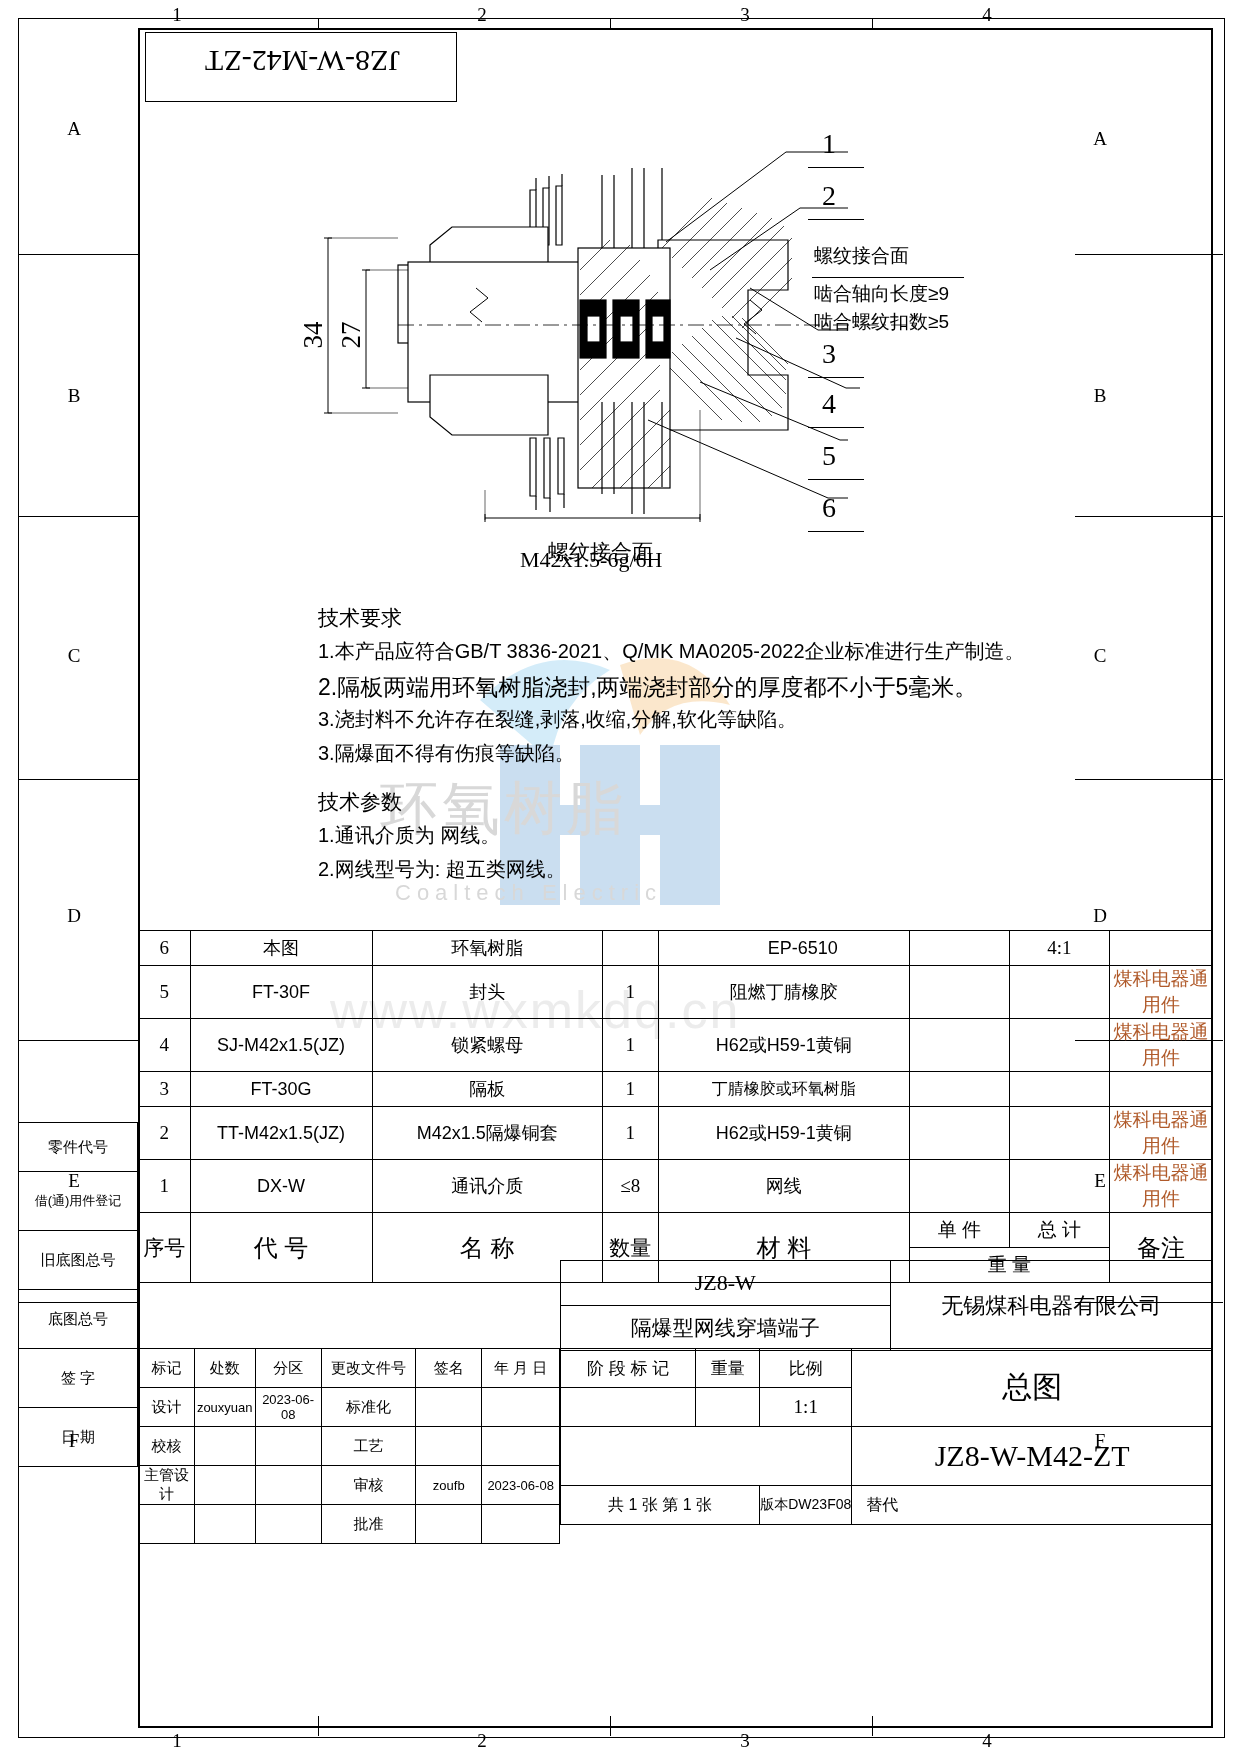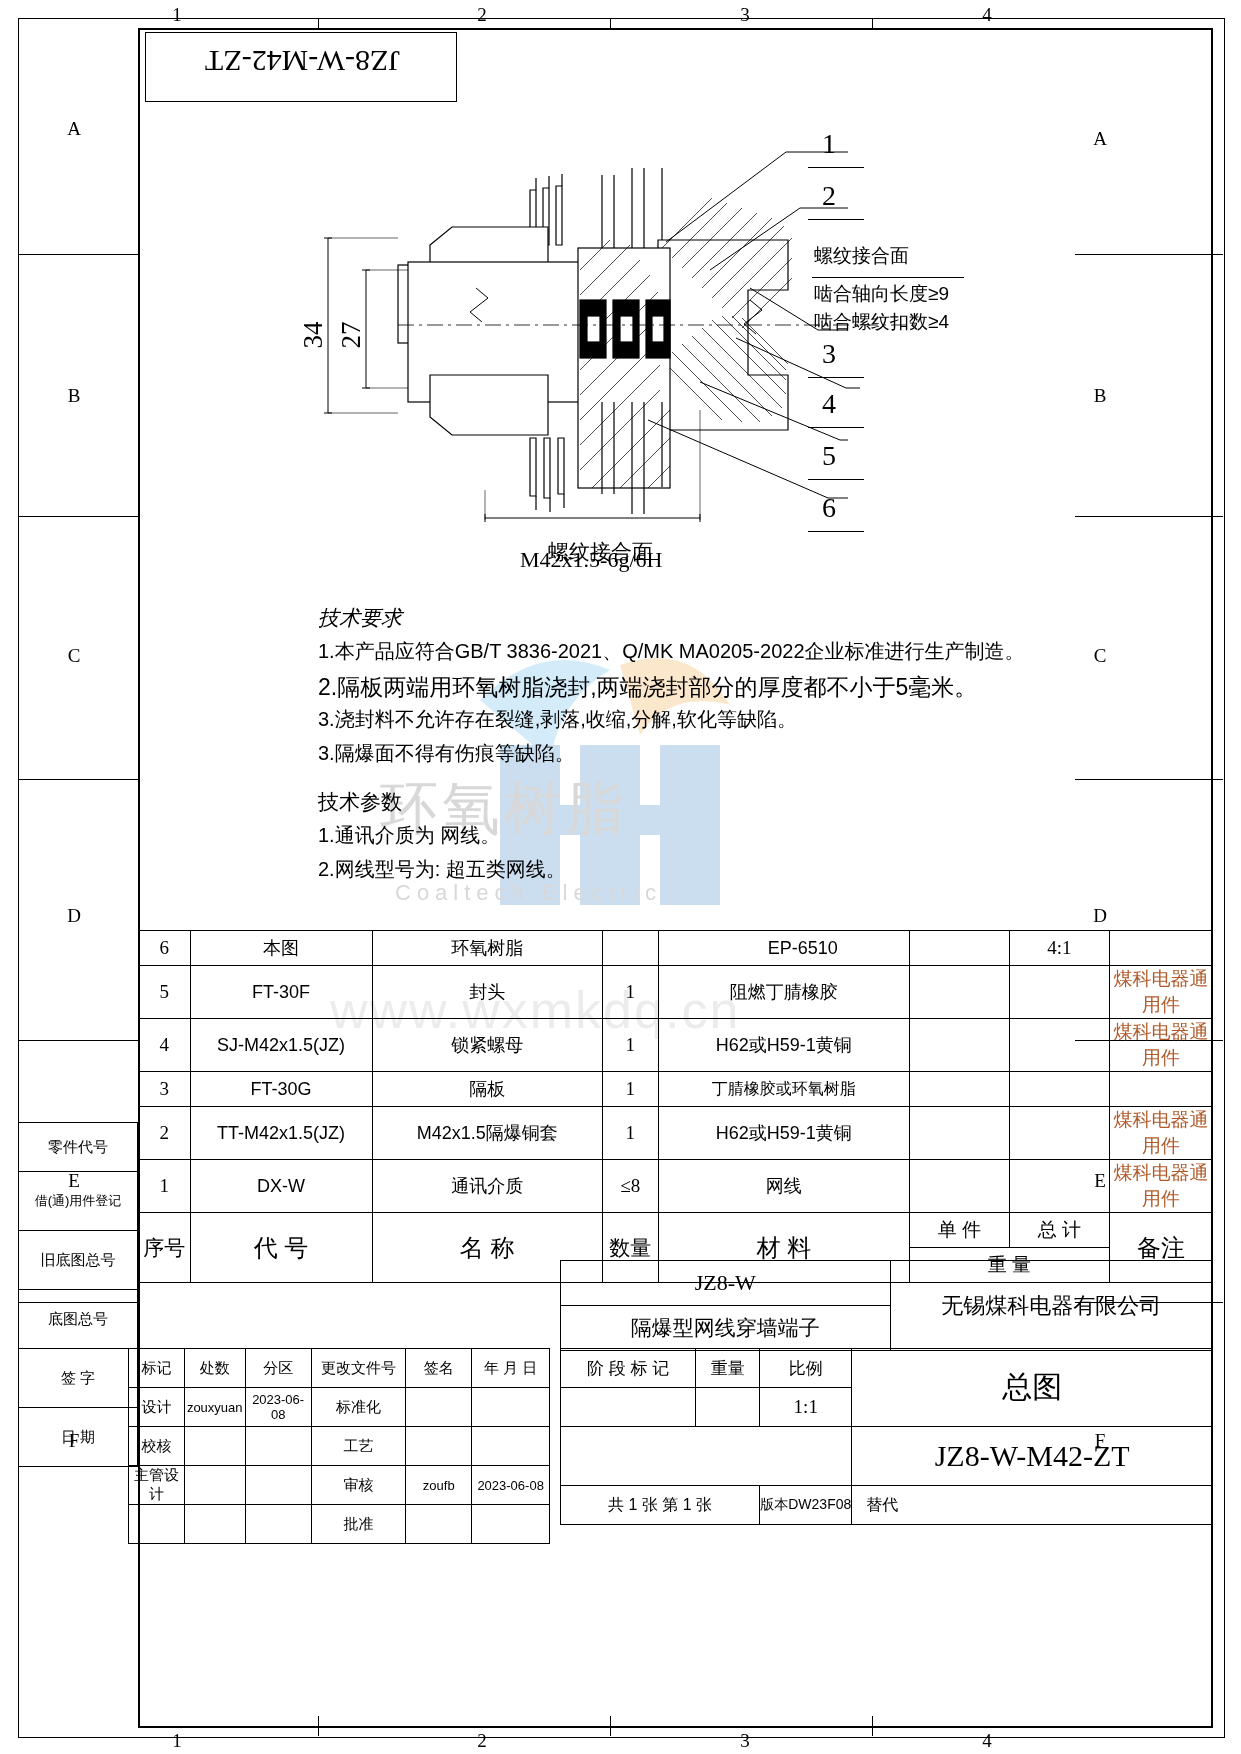--- a/index.html
+++ b/index.html
@@ -187,26 +187,26 @@
   <div class="txt" style="left:822px;top:388px;font-size:28px;">4</div>
   <div class="hline" style="left:808px;top:427px;width:56px;"></div>
   <div class="txt" style="left:822px;top:440px;font-size:28px;">5</div>
   <div class="hline" style="left:808px;top:479px;width:56px;"></div>
   <div class="txt" style="left:822px;top:492px;font-size:28px;">6</div>
   <div class="hline" style="left:808px;top:531px;width:56px;"></div>
 
   <div class="txt cn" style="left:814px;top:243px;font-size:19px;">螺纹接合面</div>
   <div class="txt cn" style="left:814px;top:281px;font-size:19px;">啮合轴向长度≥9</div>
   <div class="hline" style="left:812px;top:277px;width:152px;"></div>
-  <div class="txt cn" style="left:814px;top:309px;font-size:19px;">啮合螺纹扣数≥4</div>
+  <div class="txt cn" style="left:814px;top:309px;font-size:19px;">啮合螺纹扣数≥5</div>
 
   <div class="txt" style="left:520px;top:508px;font-size:22px;margin-top:39px;">M42x1.5-6g/6H</div>
   <div class="txt cn" style="left:548px;top:538px;font-size:21px;">螺纹接合面</div>
 
-  <div class="txt cn" style="left:318px;top:604px;font-size:21px;font-style:italic;">技术要求</div>
+  <div class="txt cn" style="left:318px;top:604px;font-size:21px;">技术要求</div>
   <div class="txt cn" style="left:318px;top:638px;font-size:20px;">1.本产品应符合GB/T 3836-2021、Q/MK MA0205-2022企业标准进行生产制造。</div>
   <div class="txt cn" style="left:318px;top:672px;font-size:23px;">2.隔板两端用环氧树脂浇封,两端浇封部分的厚度都不小于5毫米。</div>
   <div class="txt cn" style="left:318px;top:706px;font-size:20px;">3.浇封料不允许存在裂缝,剥落,收缩,分解,软化等缺陷。</div>
   <div class="txt cn" style="left:318px;top:740px;font-size:20px;">3.隔爆面不得有伤痕等缺陷。</div>
 
   <div class="txt cn" style="left:318px;top:788px;font-size:21px;">技术参数</div>
   <div class="txt cn" style="left:318px;top:822px;font-size:20px;">1.通讯介质为 网线。</div>
   <div class="txt cn" style="left:318px;top:856px;font-size:20px;">2.网线型号为: 超五类网线。</div>
 
   <table class="bom" style="left:138px;top:930px;width:1075px;">
@@ -315,21 +315,21 @@
         <tr>
       <td style="width:330px;height:44px;font-size:22px;font-family:'Liberation Serif',serif;">JZ8-W</td>
       <td rowspan="2" style="width:323px;font-size:22px;">无锡煤科电器有限公司</td>
     </tr>
     <tr>
       <td style="height:44px;font-size:21px;">隔爆型网线穿墙端子</td>
     </tr>
   </tbody>
     </table>
 
-  <table class="tb" style="left:128px;top:1348px;width:422px;border-radius:19px;">
+  <table class="tb" style="left:138px;top:1348px;width:422px;border-radius:19px;">
     <tbody>
         <tr>
       <td style="width:56px;height:38px;">标记</td>
       <td style="width:60px;">处数</td>
       <td style="width:66px;">分区</td>
       <td style="width:96px;">更改文件号</td>
       <td style="width:66px;">签名</td>
       <td style="width:78px;">年 月 日</td>
     </tr>
     <tr>

